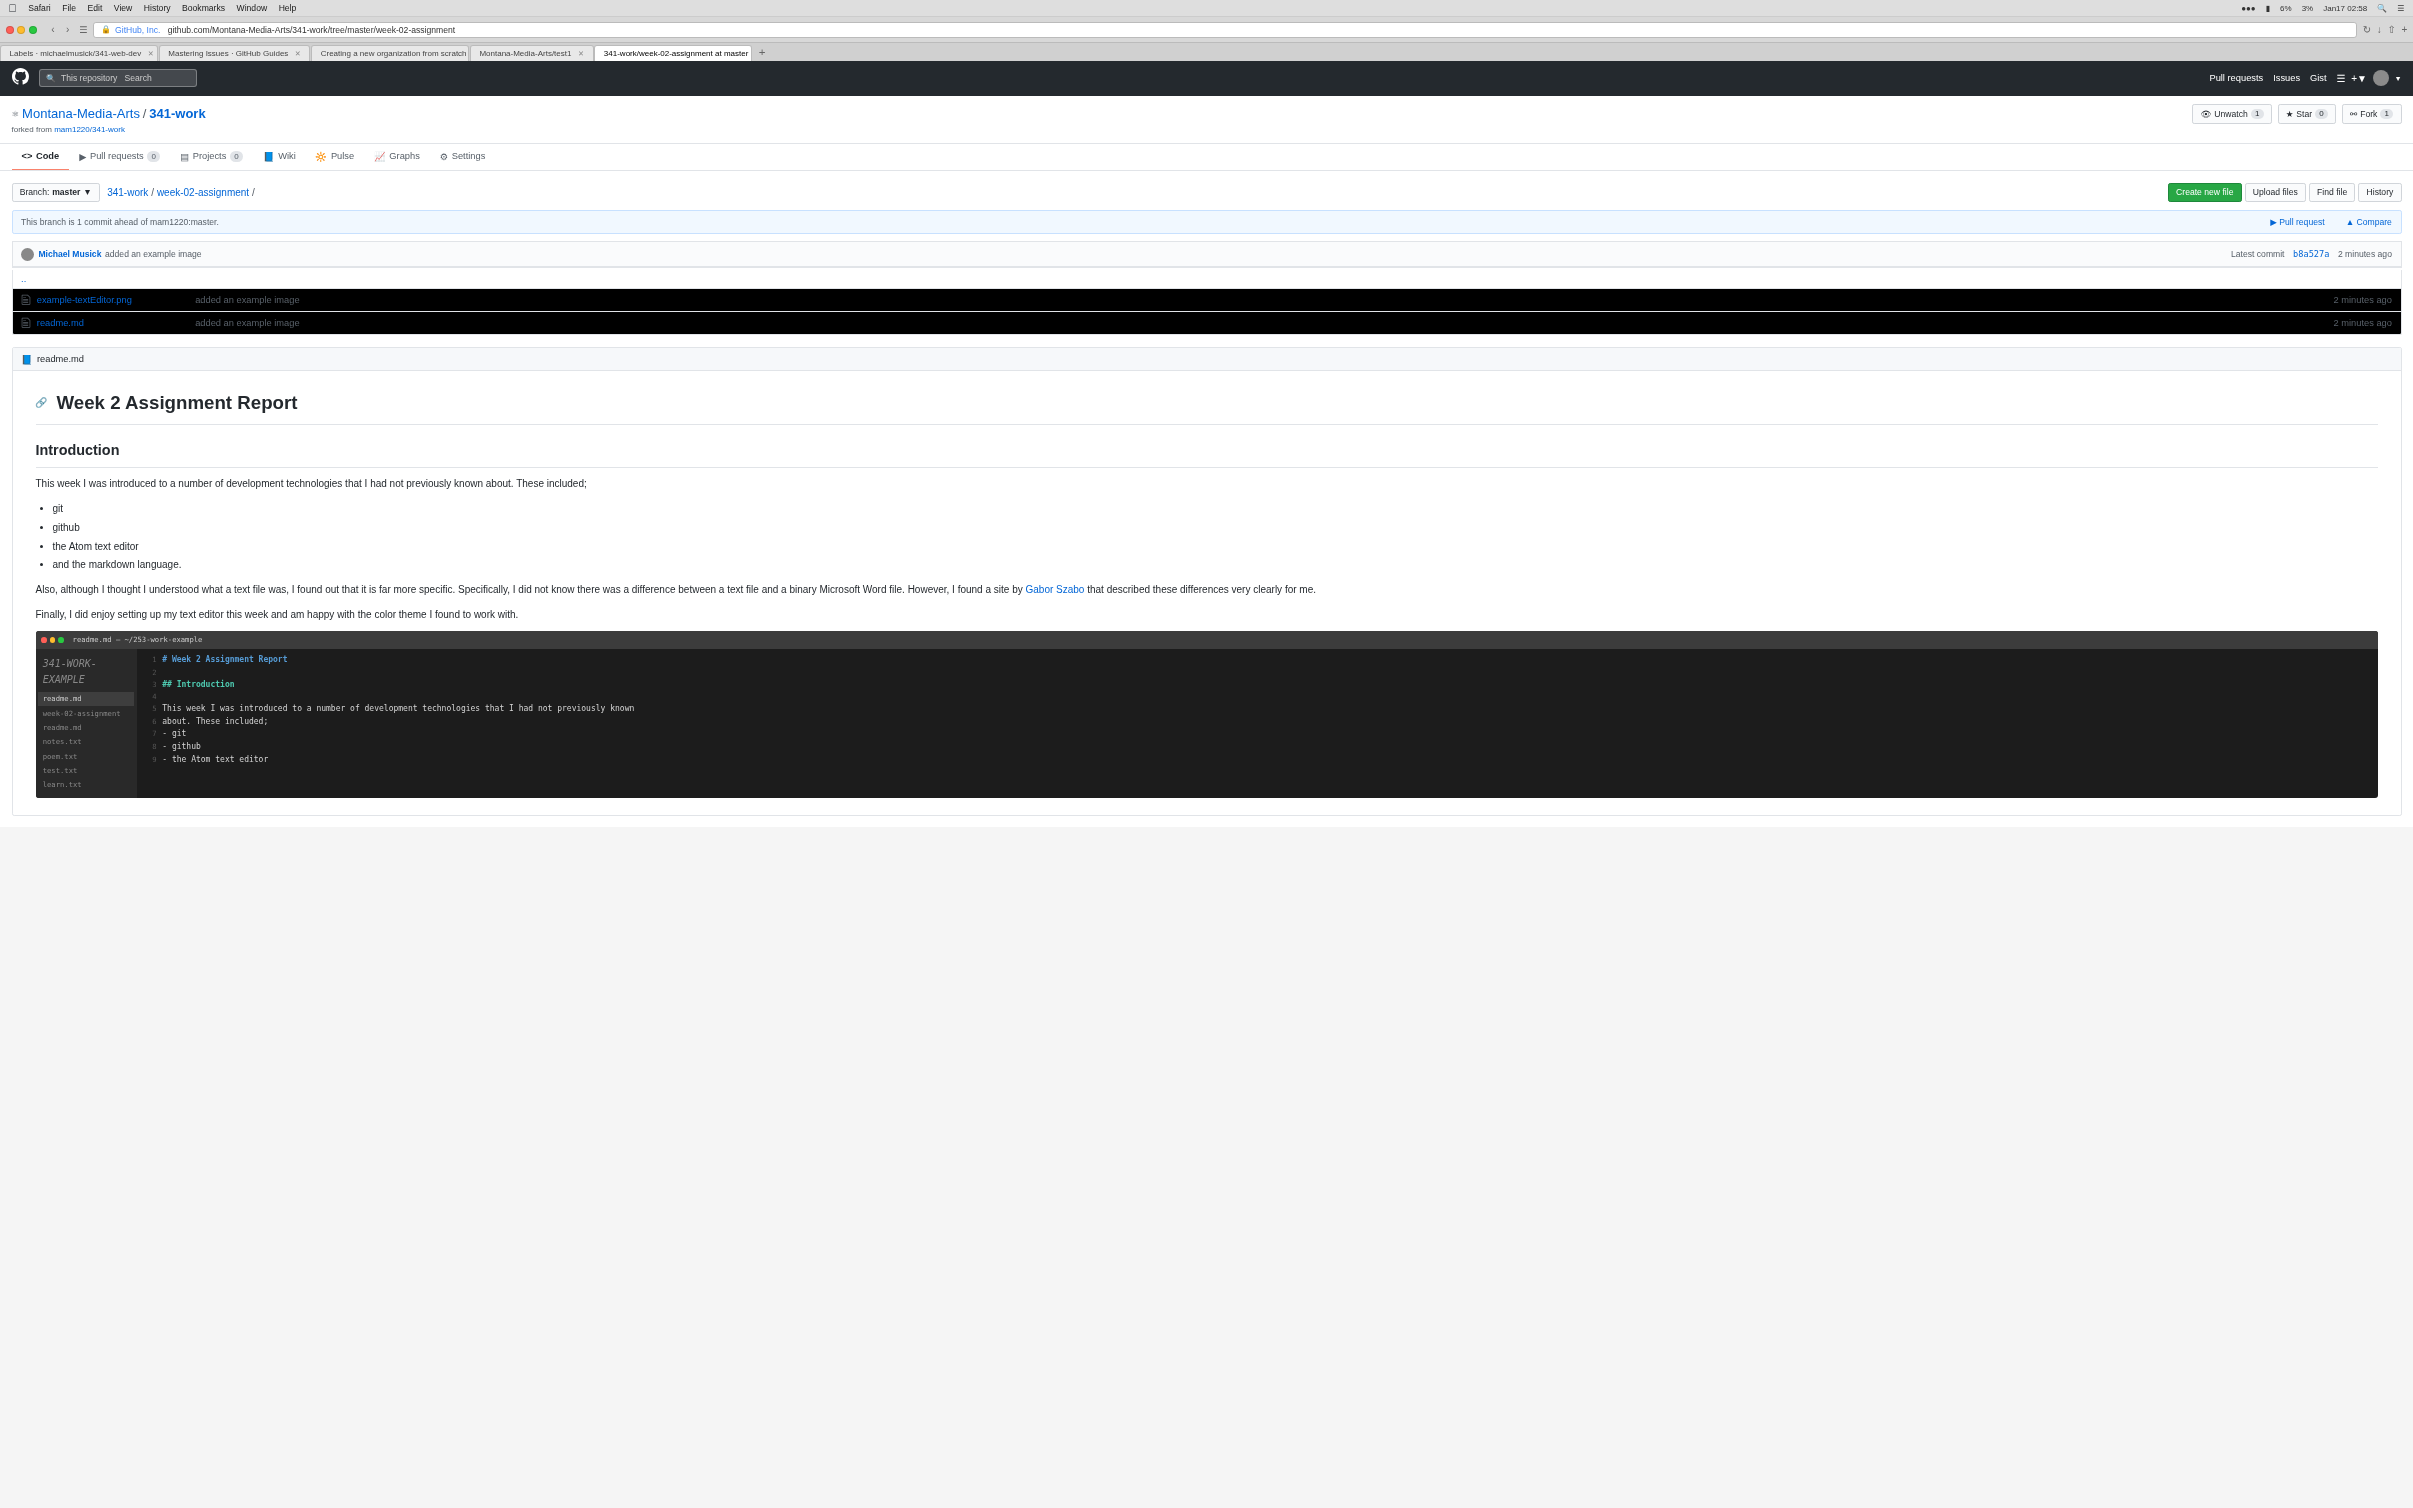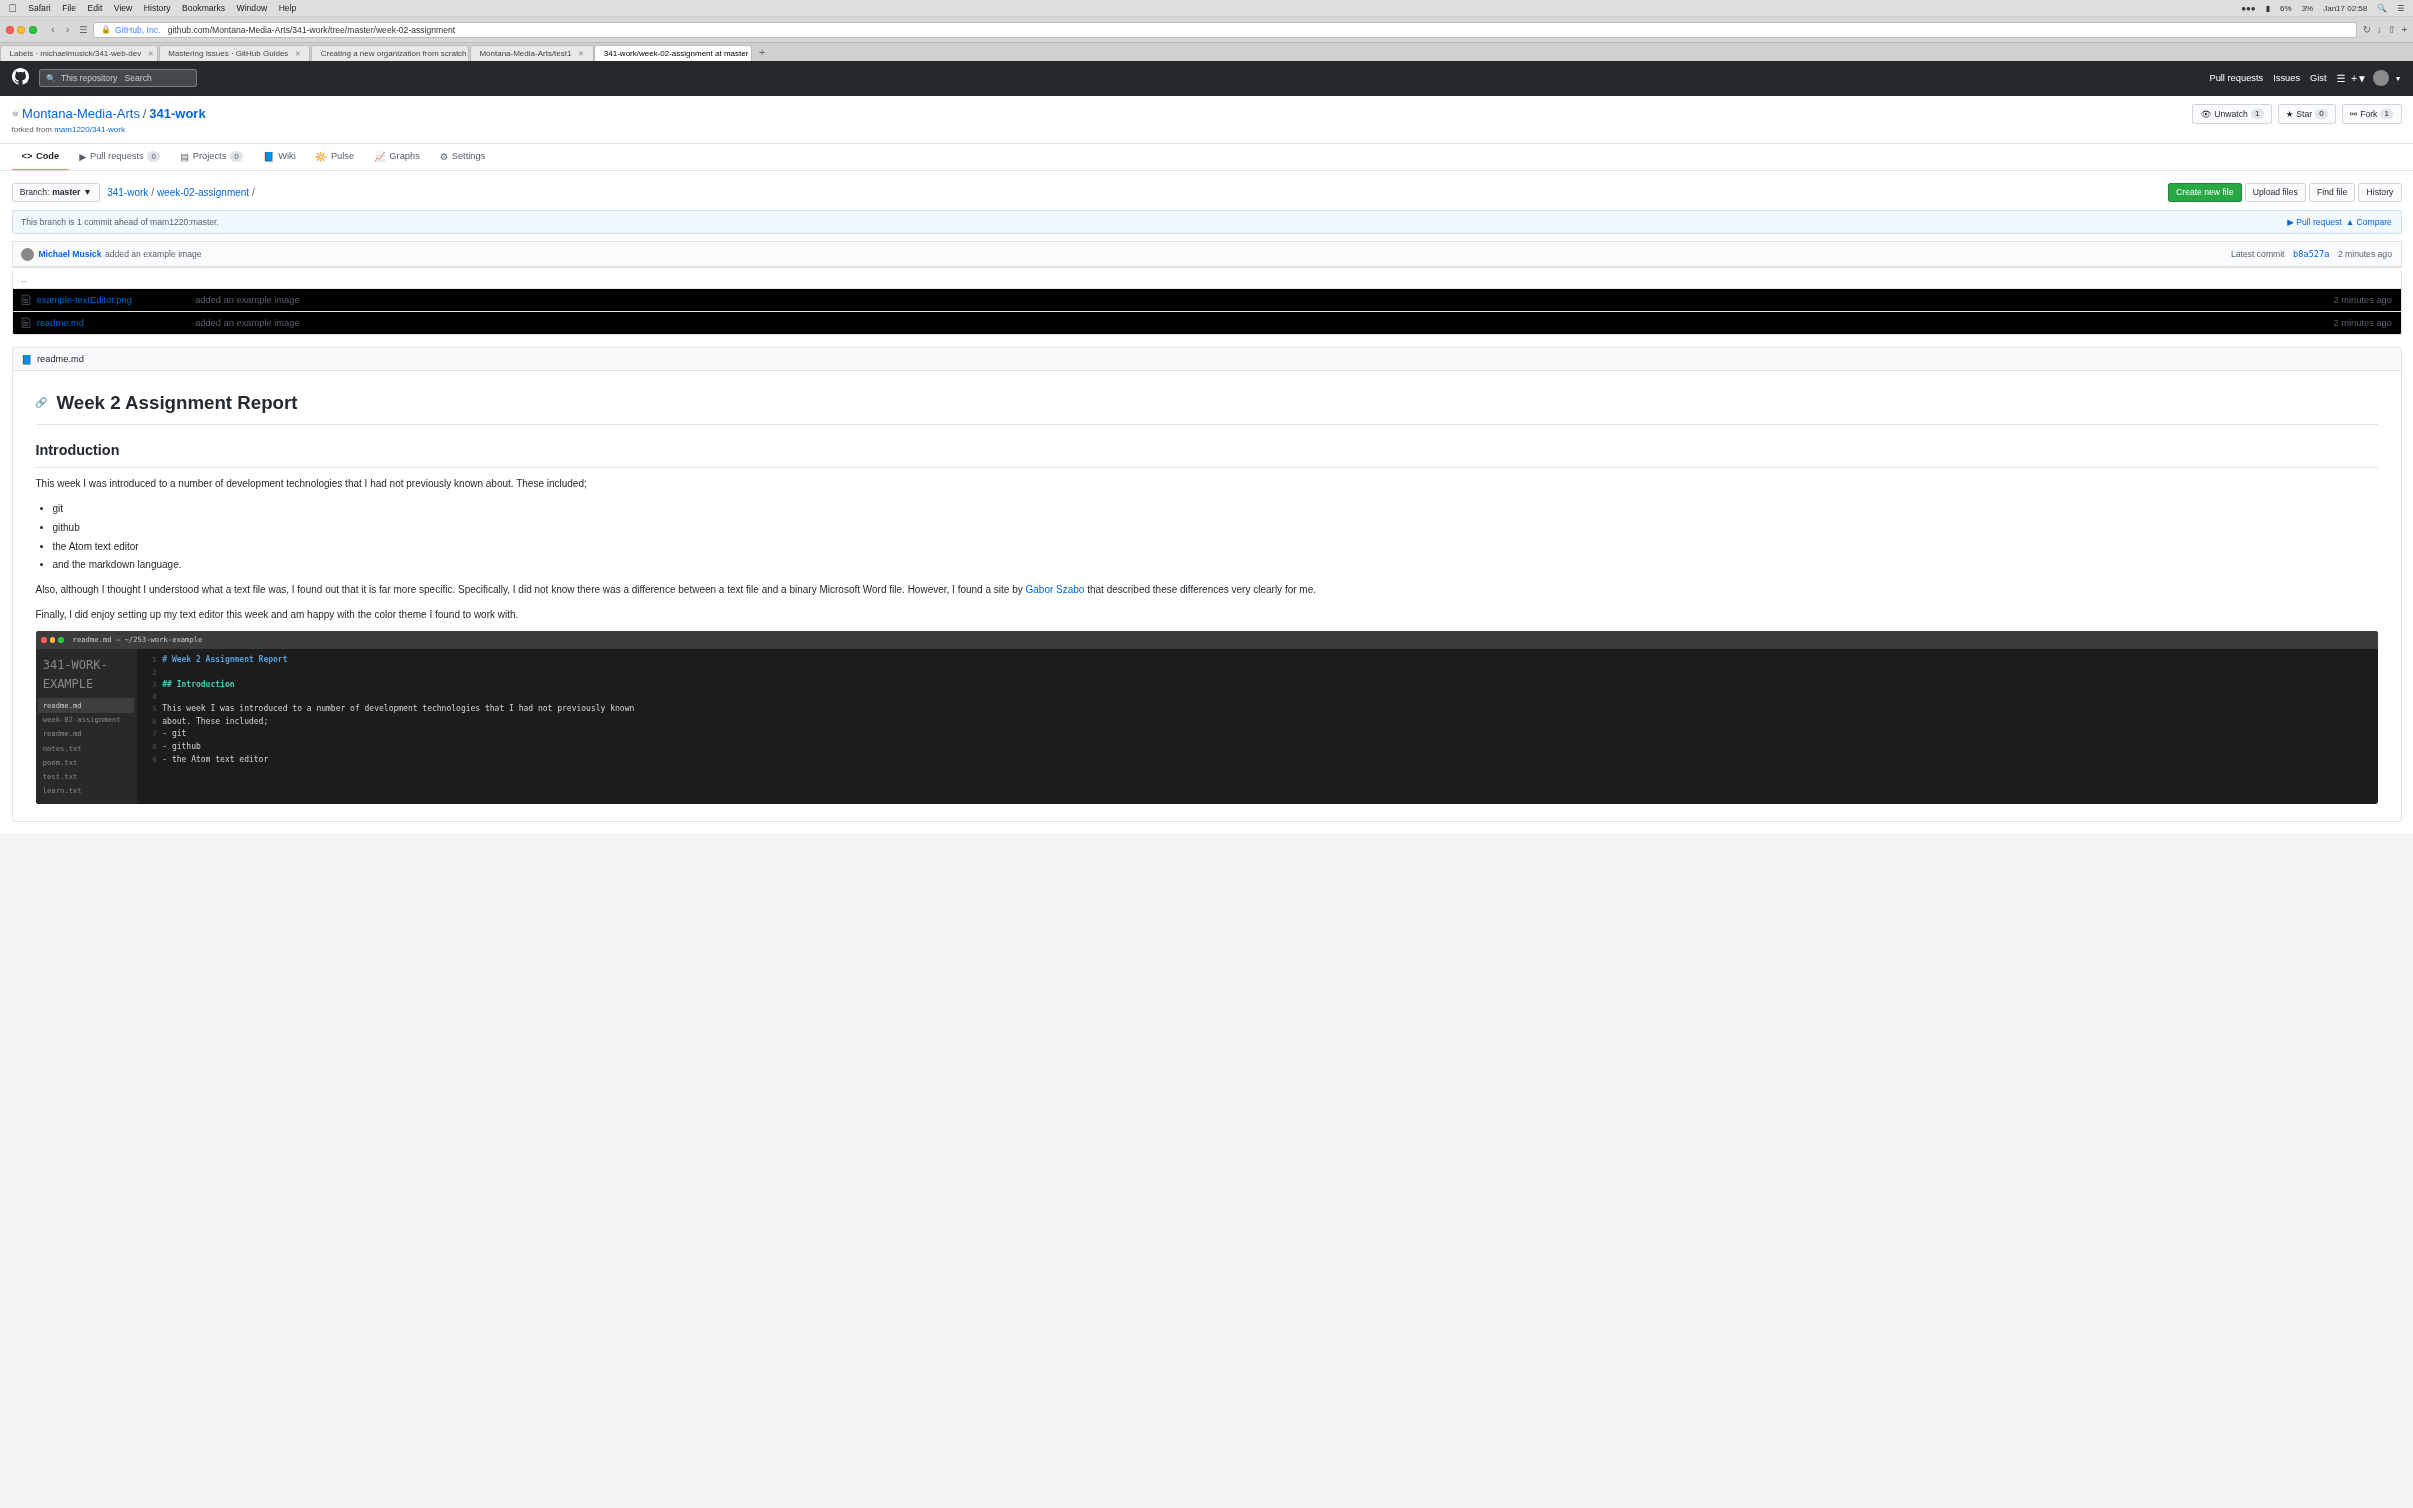--- a/index.html
+++ b/index.html
@@ -194,21 +194,21 @@
       border-radius: 2.2px;
       padding: 5.7px 8.6px;
       margin-bottom: 7.2px;
       font-size: 8.6px;
       color: #586069;
       display: flex;
       align-items: center;
       justify-content: space-between;
     }
     .commit-bar-left { display: flex; align-items: center; gap: 5.7px; }
-    .commit-bar-right { display: flex; align-items: center; gap: 4px; }
+    .commit-bar-right { display: flex; align-items: center; gap: 21px; }
     .commit-link { color: #0366d6; text-decoration: none; }
 
     
     .latest-commit {
       border: 0.7px solid #e1e4e8;
       border-radius: 0;
       margin-bottom: 1.4px;
       overflow: hidden;
     }
     .latest-commit-row {
@@ -628,21 +628,21 @@
 
       <div class="editor-screenshot">
         <div class="editor-titlebar">
           <span class="editor-dot" style="background:#ff5f57;"></span>
           <span class="editor-dot" style="background:#febc2e;"></span>
           <span class="editor-dot" style="background:#28c840;"></span>
           <span class="editor-title">readme.md — ~/253-work-example</span>
         </div>
         <div class="editor-body">
           <div class="editor-sidebar">
-            <div class="editor-sidebar-item" style="color:#888;font-size:12px;padding-bottom:4.3px;">341-WORK-EXAMPLE</div>
+            <div class="editor-sidebar-item" style="color:#888;font-size:10px;padding-bottom:4.3px;font-style:italic;">341-WORK-EXAMPLE</div>
             <div class="editor-sidebar-item active">readme.md</div>
             <div class="editor-sidebar-item">week-02-assignment</div>
             <div class="editor-sidebar-item">readme.md</div>
             <div class="editor-sidebar-item">notes.txt</div>
             <div class="editor-sidebar-item">poem.txt</div>
             <div class="editor-sidebar-item">test.txt</div>
             <div class="editor-sidebar-item">learn.txt</div>
           </div>
           <div class="editor-main">
             <div class="editor-line">

